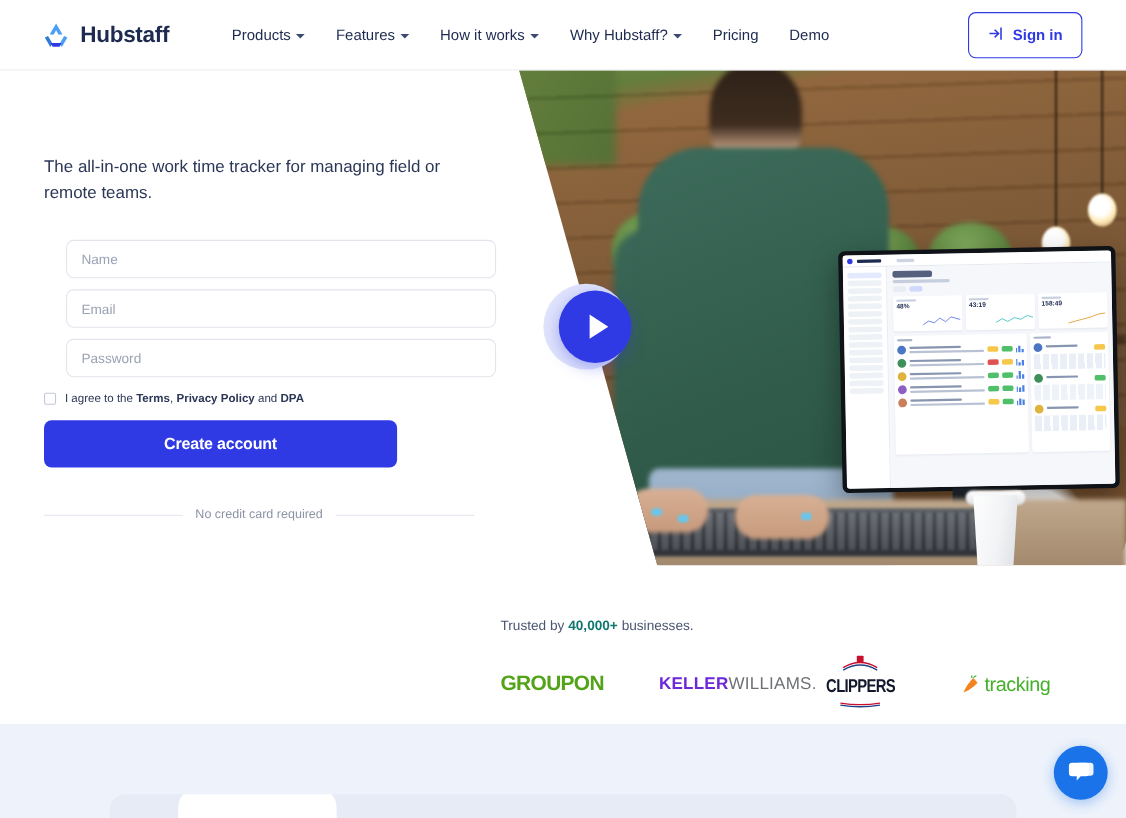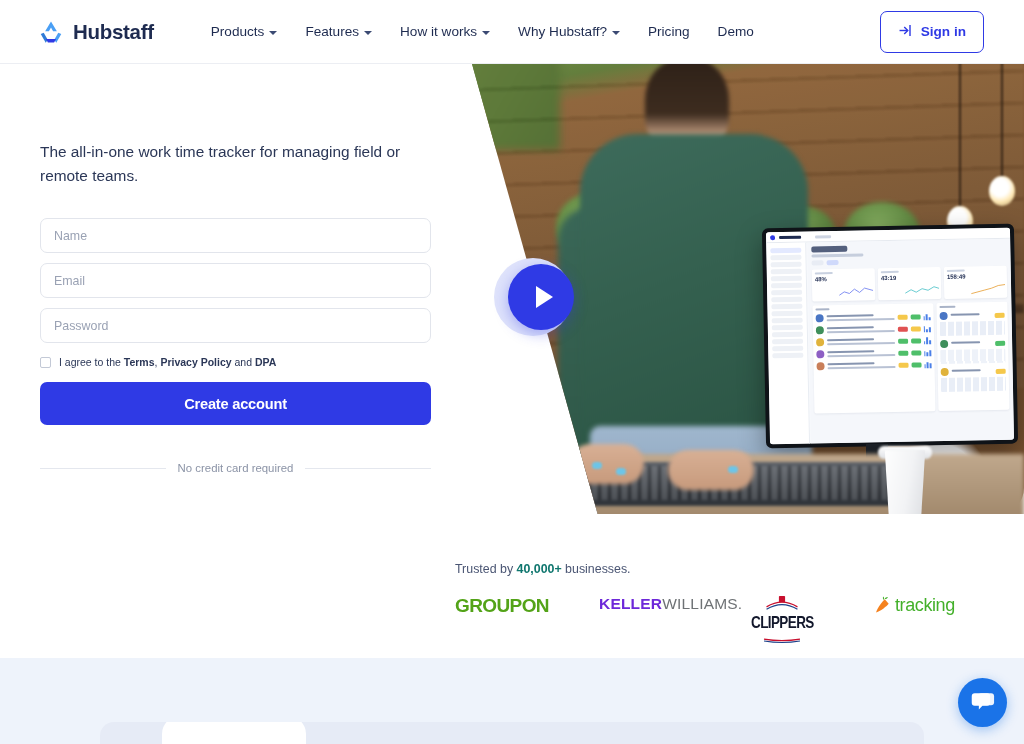--- a/index.html
+++ b/index.html
@@ -172,42 +172,42 @@
   h1.hero-h {
     font-size: 44px; line-height: 50px; font-weight: bold; color: #1e2b50;
     letter-spacing: -1.1px;
   }
   .accent { color: #2f3ae5; }
   .sub { margin-top: 22px; font-size: 15.4px; line-height: 24px; color: #2b3757; width: 378px; }
   .form { margin-top: 30px; width: 391px; }
   .fld {
     width: 391px; height: 35px; border: 1px solid #e2e5ec; border-radius: 7px;
     background: #fff; font-size: 12.4px; color: #2b3757; padding: 0 13px;
-    outline: none; margin-bottom: 10px; font-family:"Liberation Sans", sans-serif;
+    outline: none; margin-bottom: 10px; font-family:"Liberation Sans", sans-serif;margin-left:20px;
   }
   .fld::placeholder { color: #9aa2b4; }
   .agree { display: flex; align-items: center; gap: 8px; margin-top: 3px; margin-bottom: 14px; }
   .cb { width: 11px; height: 11px; border: 1px solid #c3c9d6; border-radius: 2px; background:#fff;
     cursor:pointer; flex:none; }
   .agree-txt { font-size: 10.5px; color: #2b3757; }
   .agree-txt b { font-weight: bold; }
   .btn-create {
-    width: 391px; height: 43px; background: #2f3ae5; color: #fff; border: none;
+    width: 321px; height: 43px; background: #2f3ae5; color: #fff; border: none;
     border-radius: 7px; font-size: 14.6px; font-weight: bold; cursor: pointer;
     font-family:"Liberation Sans", sans-serif; letter-spacing:-.2px;
   }
   .nocard { display: flex; align-items: center; gap: 12px; margin-top: 37px; width: 391px; }
   .nocard .ln { flex: 1; height: 1px; background: #e4e7ee; }
   .nocard span { font-size: 11.4px; color: #8b93a6; white-space: nowrap; }
 
   
   .trusted { position: absolute; left: 455px; top: 562px; z-index: 20; }
   .trusted-txt { font-size: 12.4px; color: #4a5573; }
   .trusted-txt b { font-weight: bold; color: #0f766e; }
-  .logos { display: flex; align-items: flex-start; margin-top: 19px; gap: 0; }
+  .logos { display: flex; align-items: center; margin-top: 19px; gap: 0; }
   .logo-slot { display:flex; align-items:center; justify-content:flex-start; }
   .lg-groupon { font-size: 19px; font-weight: bold; color: #53a318; letter-spacing: -0.6px; }
   .lg-kw { font-size: 15.5px; color: #6e7275; letter-spacing: .2px; }
   .lg-kw b { font-weight: bold; color: #6d28d9; }
   .lg-clippers { text-align:center; }
   .lg-clip-txt { font-size: 13.5px; font-weight: bold; color: #12172b; letter-spacing: -0.6px;
     transform: scaleY(1.25); display:block; }
   .lg-insta { display:flex; align-items:center; gap:5px; }
   .lg-insta-txt { font-size: 18px; color: #43b02a; letter-spacing: -0.4px; }
 

